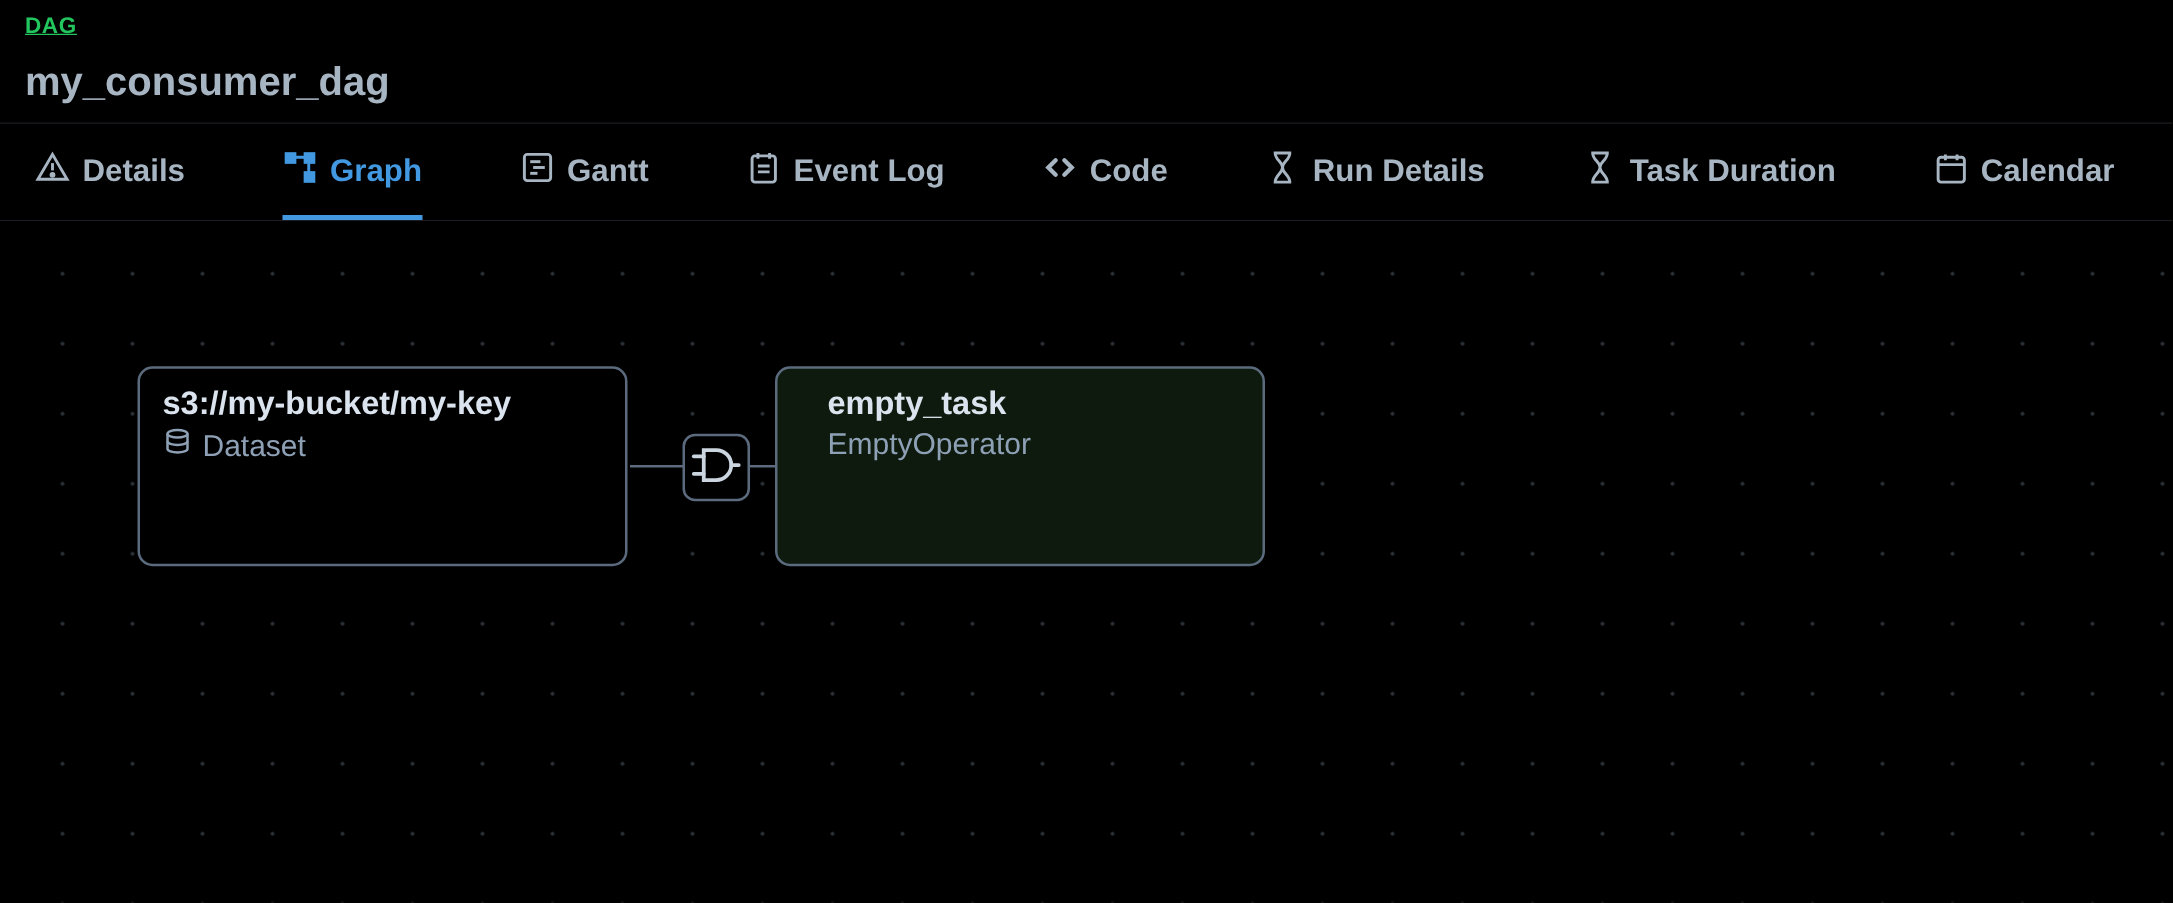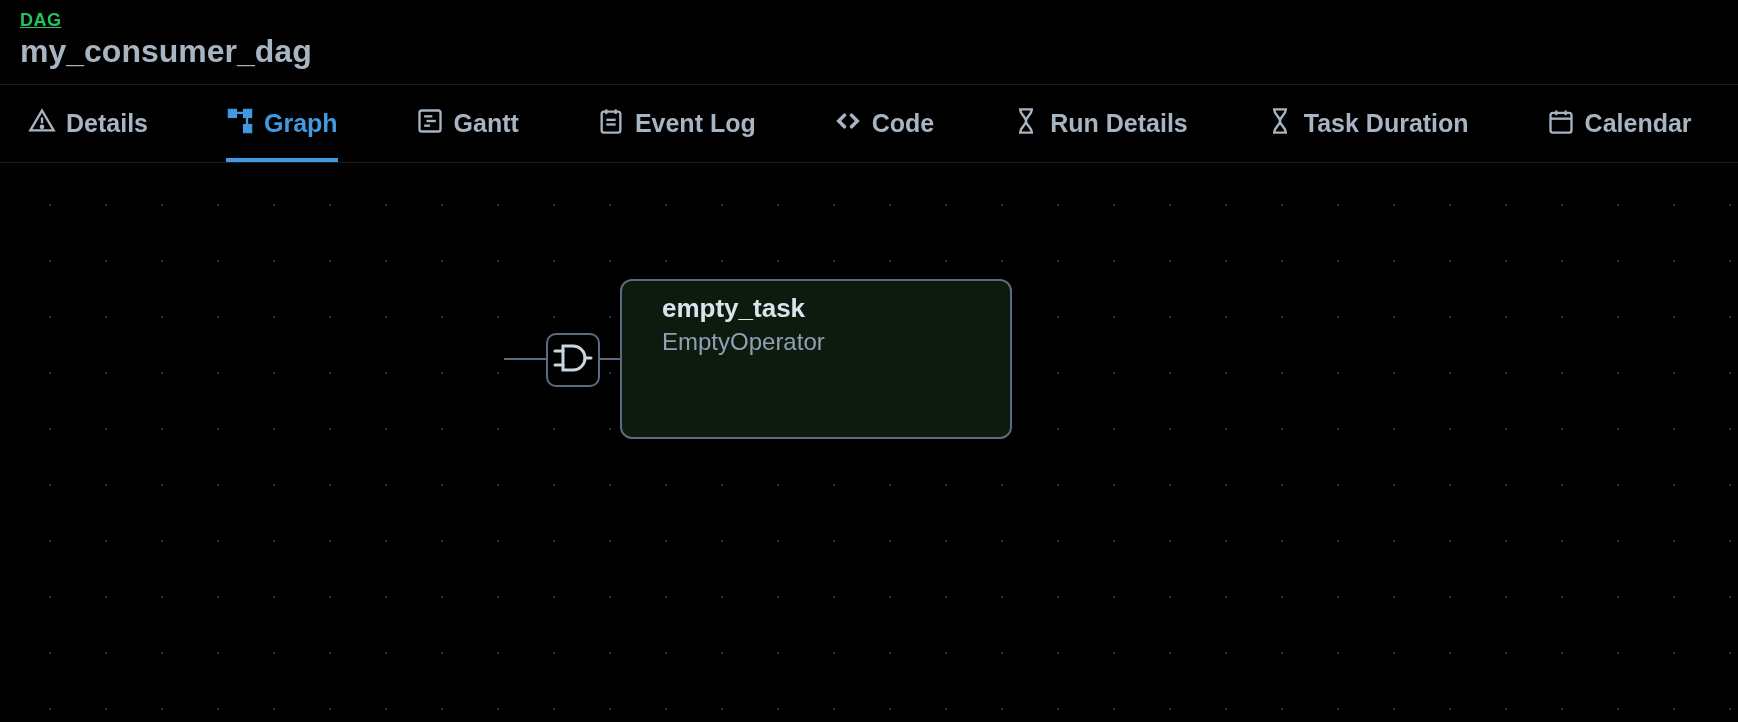--- a/index.html
+++ b/index.html
@@ -19,21 +19,21 @@
     color: #22c55e;
     font-size: 18px;
     font-weight: 700;
     letter-spacing: 0.5px;
     text-decoration: underline;
   }
   .header-title {
     color: #a7b4c2;
     font-size: 32px;
     font-weight: 700;
-    margin-top: 2px;
+    margin-top: 16px;
   }
   .tabs {
     display: flex;
     gap: 78px;
     padding: 0 28px;
     border-bottom: 1px solid #1a1d21;
     height: 78px;
     align-items: center;
   }
   .tab {
@@ -208,20 +208,33 @@
           <line x1="8" y1="3" x2="8" y2="7"></line>
           <line x1="16" y1="3" x2="16" y2="7"></line>
         </svg>
     </span>
     <span>Calendar</span>
   </div>
 </div>
 
 <div class="canvas">
 
+  <div class="node node-dataset">
+    <div class="node-title">s3://my-bucket/my-key</div>
+    <div class="node-sub">
+      <span>
+        <svg viewBox="0 0 24 24" fill="none" stroke="#8ea0b5" stroke-width="2">
+            <ellipse cx="12" cy="5" rx="8" ry="3"></ellipse>
+            <path d="M4 5v6c0 1.7 3.6 3 8 3s8-1.3 8-3V5"></path>
+            <path d="M4 11v6c0 1.7 3.6 3 8 3s8-1.3 8-3v-6"></path>
+          </svg>
+      </span>
+      <span>Dataset</span>
+    </div>
+  </div>
 
   <div class="edge-line"></div>
 
   <div class="gate">
     <span>
       <svg viewBox="0 0 40 40" fill="none" stroke="#cbd5e0" stroke-width="3" stroke-linecap="round">
           <line x1="2" y1="13" x2="10" y2="13"></line>
           <line x1="2" y1="27" x2="10" y2="27"></line>
           <path d="M10 8 H20 A12 12 0 0 1 20 32 H10 Z"></path>
           <line x1="32" y1="20" x2="38" y2="20"></line>

